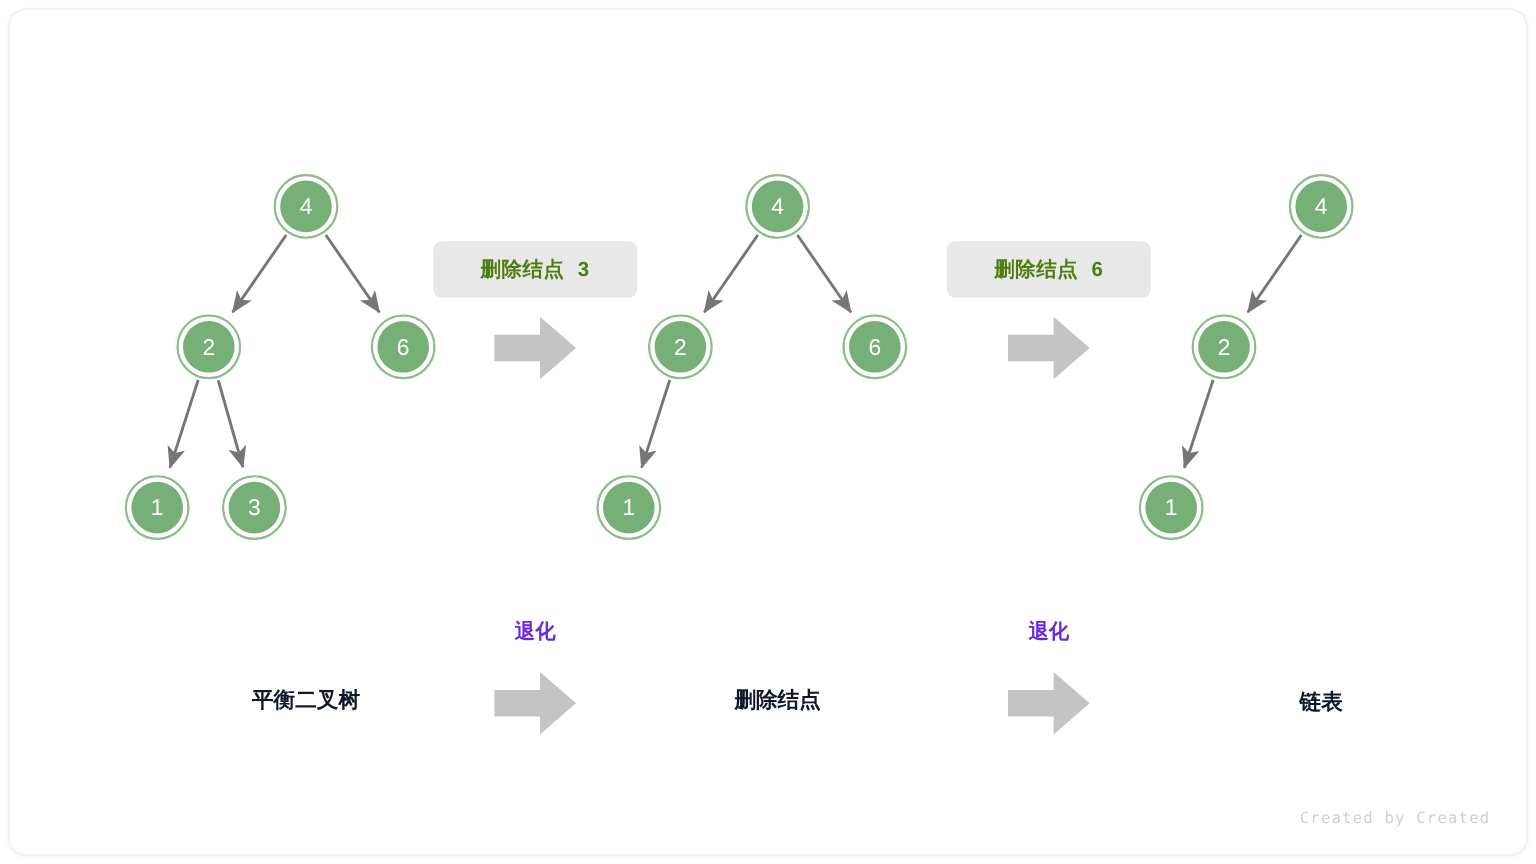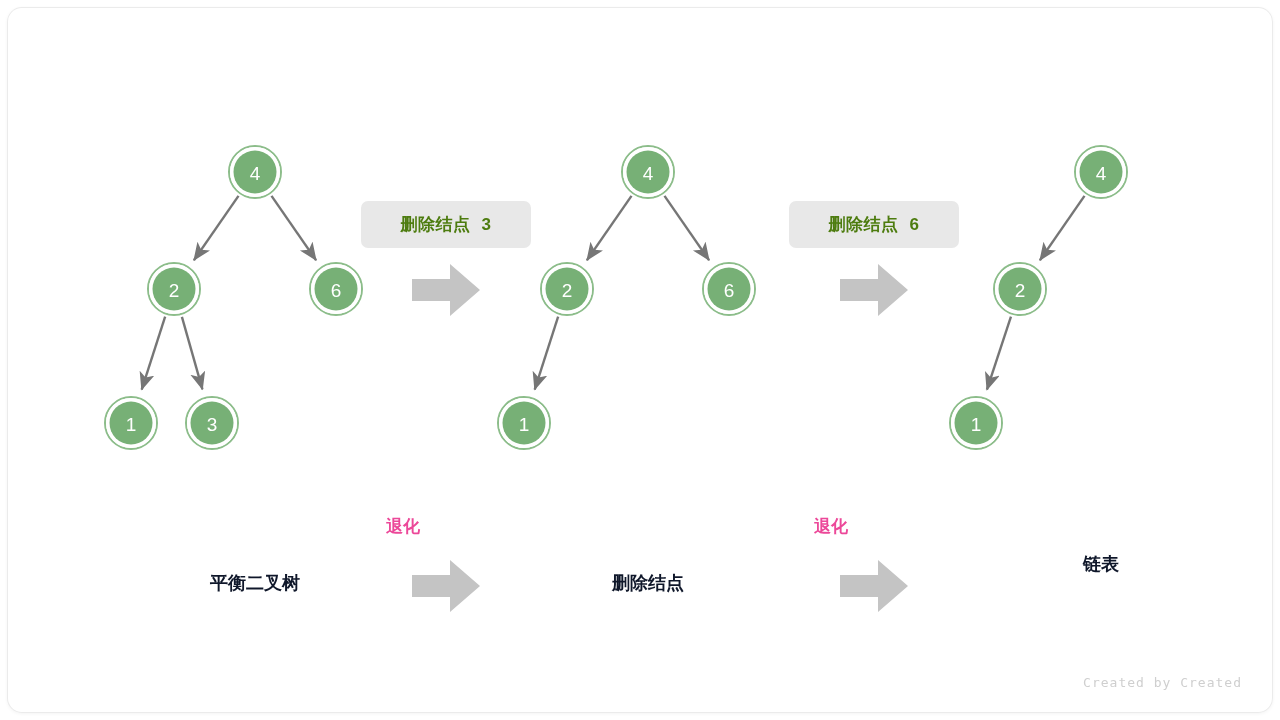--- a/index.html
+++ b/index.html
@@ -89,24 +89,24 @@
   .caption {
     position: absolute;
     color: #0f172a;
     font-weight: bold;
     font-size: 18px;
     text-align: center;
     white-space: nowrap;
   }
   .degrade-label {
     position: absolute;
-    color: #ec4899;
+    color: #6d28d9;
     font-weight: bold;
     font-size: 17px;
-    text-align: left;
+    text-align: center;
     white-space: nowrap;
   }
   .watermark {
     position: absolute;
     right: 30px;
     bottom: 22px;
     color: #cfcfcf;
     font-family: "DejaVu Sans Mono", "Liberation Mono", monospace;
     font-size: 13px;
     letter-spacing: 1px;
@@ -228,18 +228,18 @@
           <span class="chip-num">6</span>
         </div>
       </div>
     <div id="degrade-group">
         <div class="degrade-label" style="left: 378px; top: 507px; width: 120px;">退化</div>
         <div class="degrade-label" style="left: 806px; top: 507px; width: 120px;">退化</div>
       </div>
     <div id="captions-group">
         <div class="caption" style="left: 137px; top: 563px; width: 220px;">平衡二叉树</div>
         <div class="caption" style="left: 530px; top: 563px; width: 220px;">删除结点</div>
-        <div class="caption" style="left: 983px; top: 544px; width: 220px;">链表</div>
+        <div class="caption" style="left: 983px; top: 565px; width: 220px;">链表</div>
       </div>
 
     <div class="watermark">Created by Created</div>
   </div>
 </div>
 
 </body></html>

